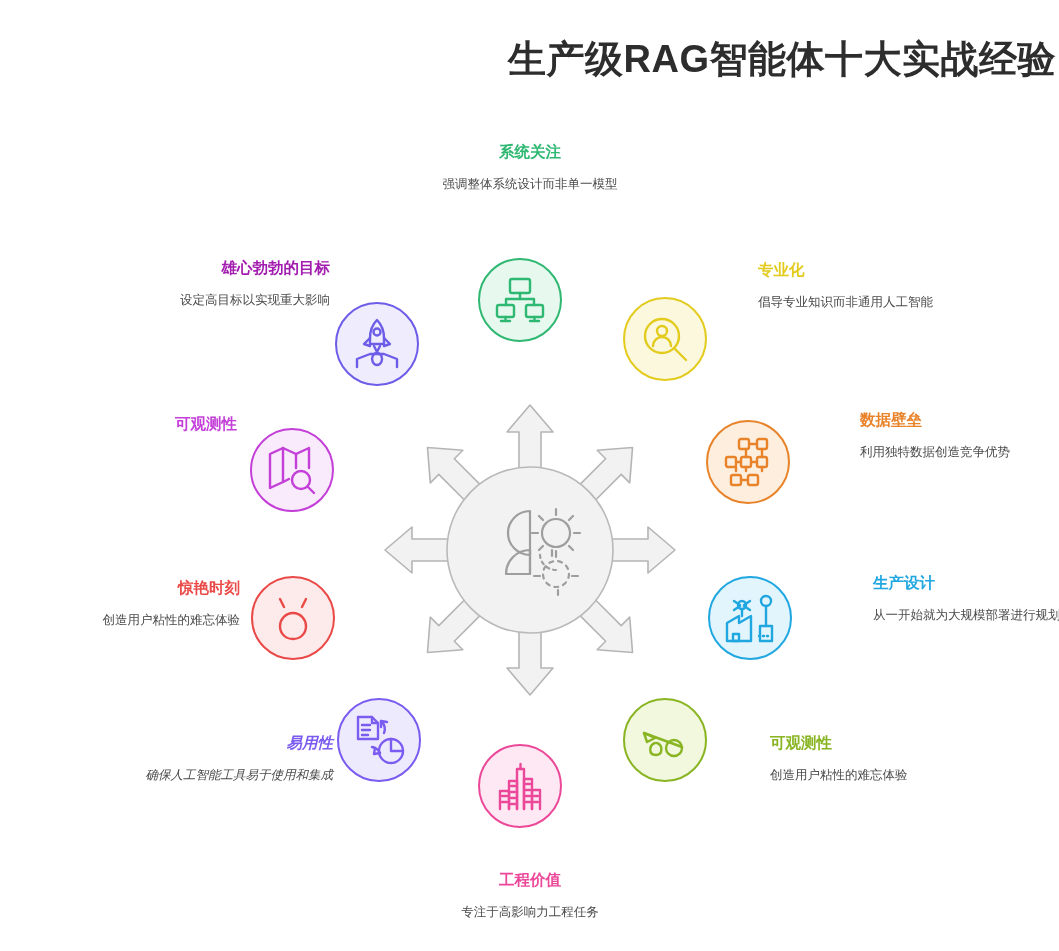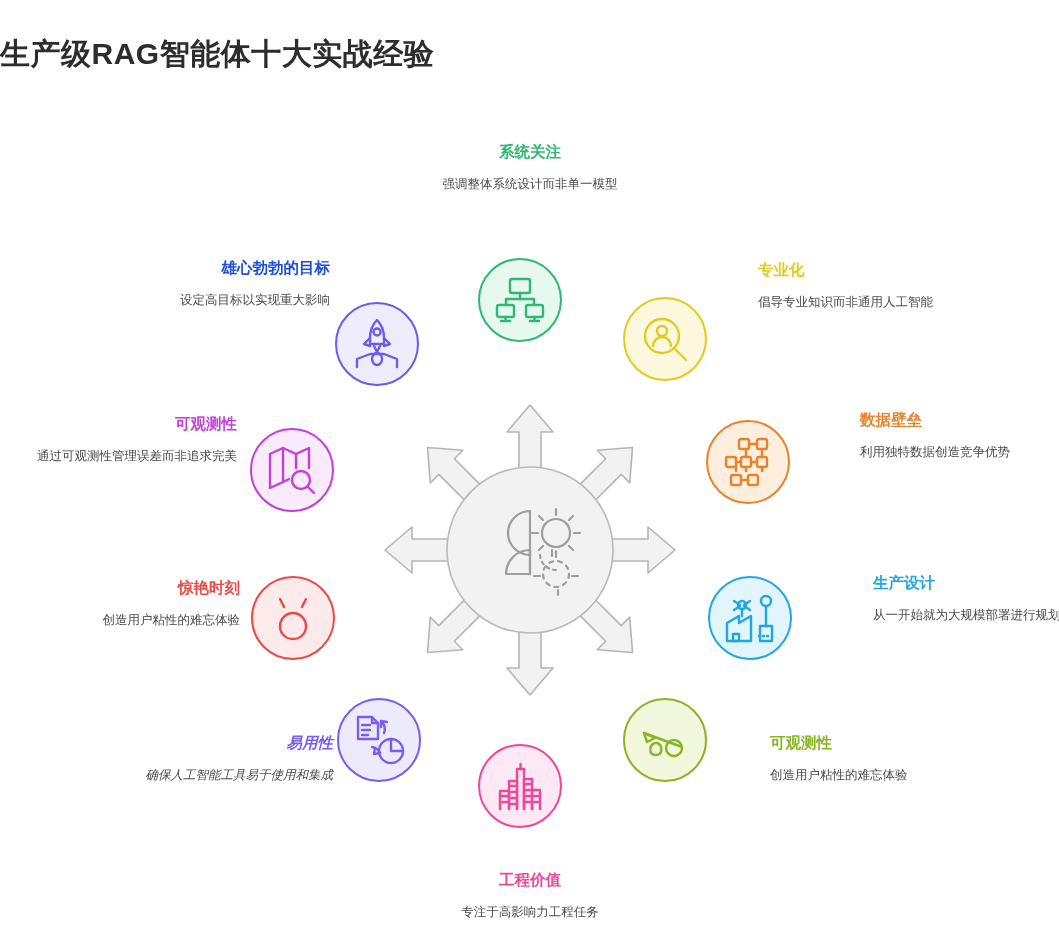--- a/index.html
+++ b/index.html
@@ -14,22 +14,22 @@
     font-family: "Liberation Sans", "DejaVu Sans", sans-serif;
     overflow: hidden;
     color: #3c3c3c;
   }
 
   #page-title {
     position: absolute;
     top: 34px;
     left: 0;
     width: 1056px;
-    text-align: left;
-    font-size: 30px;
+    text-align: right;
+    font-size: 38px;
     font-weight: bold;
     color: #2d2d2d;
     letter-spacing: 0.5px;
   }
 
   .diagram {
     position: absolute;
     top: 0;
     left: 0;
     width: 1036px;
@@ -310,21 +310,20 @@
     <div class="n-desc">确保人工智能工具易于使用和集成</div>
   </div>
 
   <div class="node-text align-right" id="tx-7">
     <div class="n-title" style="color:#ea4a47">惊艳时刻</div>
     <div class="n-desc">创造用户粘性的难忘体验</div>
   </div>
 
   <div class="node-text align-right" id="tx-8">
     <div class="n-title" style="color:#c33fd8">可观测性</div>
-    <div class="n-desc">通过可观测性管理误差而非追求完美</div>
   </div>
 
   <div class="node-text align-right" id="tx-9">
-    <div class="n-title" style="color:#1d4ed8">雄心勃勃的目标</div>
+    <div class="n-title" style="color:#a21caf">雄心勃勃的目标</div>
     <div class="n-desc">设定高目标以实现重大影响</div>
   </div>
 
 </div>
 
 </body></html>

